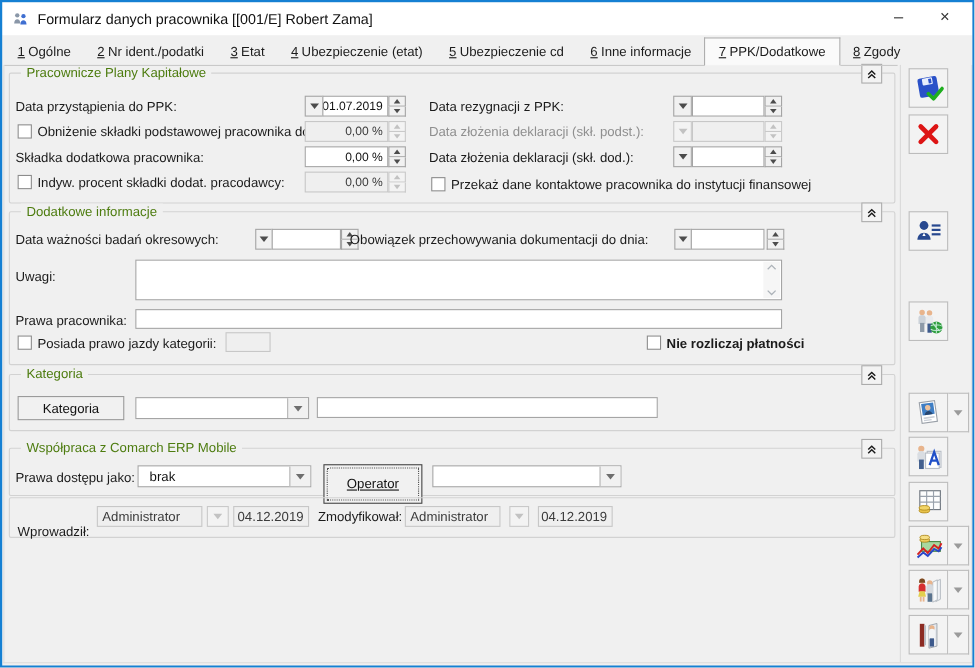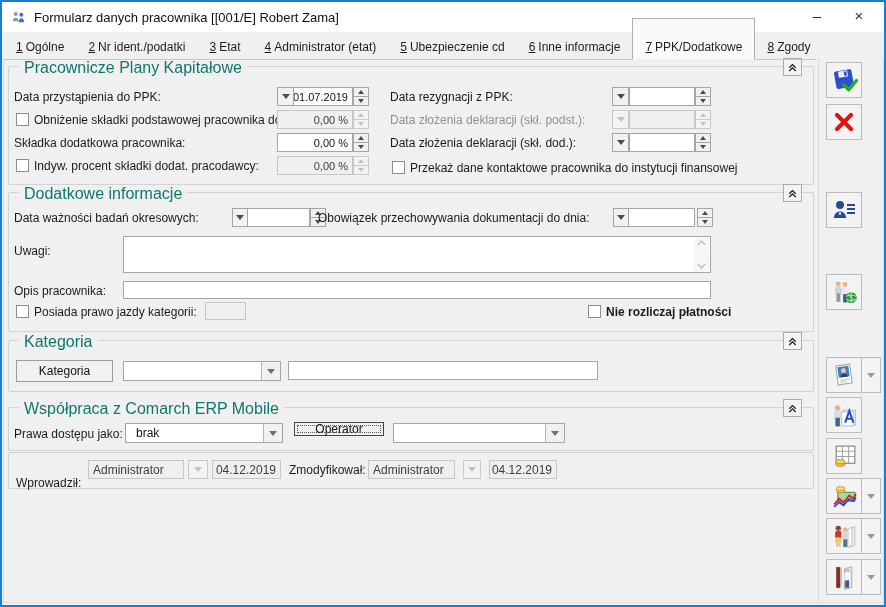--- a/index.html
+++ b/index.html
@@ -7,26 +7,26 @@
   .winborder{position:absolute;inset:0;border:2px solid #1580d3;pointer-events:none;z-index:50;}
   
   .titlebar{position:absolute;left:2px;top:2px;right:2px;height:30px;background:#ffffff;display:flex;align-items:center;}
   .titlebar .ticon{margin-left:9px;display:flex;align-items:center;}
   .title{margin-left:8px;font-size:13px;color:#111;}
   .caption-btn{position:absolute;top:2px;width:38px;height:27px;display:flex;align-items:center;justify-content:center;font-size:15px;color:#333;cursor:default;}
   
   .tabstrip{position:absolute;left:4px;top:33px;right:70px;height:26px;display:flex;align-items:flex-end;border-bottom:1px solid #c9c9c9;z-index:5;}
   .tab{padding:4px 12px 5px 12px;font-size:12px;color:#1c1c1c;white-space:nowrap;}
   .tab .tnum{text-decoration:underline;margin-right:3px;}
-  .tab.active{background:#fafafa;border:1px solid #aeaeae;border-bottom:1px solid #f2f2f2;margin-bottom:-1px;padding-top:21px;}
+  .tab.active{background:#fafafa;border:1px solid #aeaeae;border-bottom:1px solid #f2f2f2;margin-bottom:-1px;padding-top:5px;}
   .page{position:absolute;left:3px;top:59px;width:879px;height:543px;border:1px solid #dddddd;border-top:none;}
   .vsep{position:absolute;left:818px;top:59px;width:1px;height:543px;background:#d9d9d9;}
   
   .grp{position:absolute;border:1px solid #d2d2d2;border-radius:2px;}
-  .grp-title{position:absolute;top:-8px;left:10px;background:#f0f0f0;padding:0 5px;font-size:16px;color:#0f766e;white-space:nowrap;}
+  .grp-title{position:absolute;top:-8px;left:10px;background:#f0f0f0;padding:0 5px;font-size:12px;color:#4d7c0f;white-space:nowrap;}
   .collapse{position:absolute;top:-9px;right:11px;width:19px;height:18px;background:#f3f3f3;border:1px solid #ababab;display:flex;align-items:center;justify-content:center;box-sizing:border-box;}
   
   .lbl{position:absolute;font-size:12px;color:#1b1b1b;white-space:nowrap;}
   .lbl.dis{color:#8f8f8f;}
   .field{position:absolute;height:19px;background:#fff;border:1px solid #a5a5a5;box-sizing:border-box;font-size:11px;color:#111;display:flex;align-items:center;padding:0 4px;overflow:hidden;}
   .field.rt{justify-content:flex-end;}
   .field.dis{background:#efefef;border-color:#c7c7c7;color:#3c3c3c;}
   .dropbtn{position:absolute;width:17px;height:19px;background:#f1f1f1;border:1px solid #a5a5a5;box-sizing:border-box;display:flex;align-items:center;justify-content:center;}
   .dropbtn.dis{background:#f3f3f3;border-color:#c9c9c9;}
   .tri{width:0;height:0;border-left:4px solid transparent;border-right:4px solid transparent;border-top:5px solid #4c4c4c;}
@@ -74,21 +74,21 @@
       <span>–</span>
     </div>
   <div class="caption-btn" style="right:8px;">
       <span>×</span>
     </div>
 
   <div class="tabstrip">
     <div class="tab"><span class="tnum">1</span><span>Ogólne</span></div>
     <div class="tab"><span class="tnum">2</span><span>Nr ident./podatki</span></div>
     <div class="tab"><span class="tnum">3</span><span>Etat</span></div>
-    <div class="tab"><span class="tnum">4</span><span>Administrator (etat)</span></div>
+    <div class="tab"><span class="tnum">4</span><span>Ubezpieczenie (etat)</span></div>
     <div class="tab"><span class="tnum">5</span><span>Ubezpieczenie cd</span></div>
     <div class="tab"><span class="tnum">6</span><span>Inne informacje</span></div>
     <div class="tab active"><span class="tnum">7</span><span>PPK/Dodatkowe</span></div>
     <div class="tab"><span class="tnum">8</span><span>Zgody</span></div>
   </div>
   <div class="page"></div>
   <div class="vsep"></div>
 
   <div class="grp" style="left:8px;top:66px;width:804px;height:117px;">
     <span class="grp-title">Pracownicze Plany Kapitałowe</span>
@@ -232,21 +232,21 @@
   <div class="ta" style="left:123px;top:236px;width:588px;height:37px;">
     <div class="scol">
       <svg width="9" height="6" viewBox="0 0 10 6">
           <path d="M1 5 L5 1 L9 5" stroke="#adb3b9" stroke-width="1.3" fill="none"></path>
         </svg>
       <svg width="9" height="6" viewBox="0 0 10 6">
           <path d="M1 1 L5 5 L9 1" stroke="#adb3b9" stroke-width="1.3" fill="none"></path>
         </svg>
     </div>
   </div>
-  <div class="lbl" style="left:14px;top:284px;">Opis pracownika:</div>
+  <div class="lbl" style="left:14px;top:284px;">Prawa pracownika:</div>
   <div class="field" style="left:123px;top:281px;width:588px;height:18px;"></div>
 
   <div class="chk" style="left:16px;top:305px;"></div>
   <div class="lbl" style="left:34px;top:305px;">Posiada prawo jazdy kategorii:</div>
   <div class="field dis" style="left:205px;top:302px;width:41px;height:18px;"></div>
   <div class="chk" style="left:588px;top:305px;"></div>
   <div class="lbl" style="left:606px;top:305px;font-weight:bold;">Nie rozliczaj płatności</div>
 
   <div class="grp" style="left:8px;top:340px;width:804px;height:50px;">
     <span class="grp-title">Kategoria</span>
@@ -272,21 +272,21 @@
         </svg>
       </div>
   </div>
   <div class="lbl" style="left:14px;top:427px;">Prawa dostępu jako:</div>
   <div class="combo" style="left:125px;top:423px;width:158px;padding-left:10px;">
       <span>brak</span>
       <span class="carr">
         <span class="tri" style="border-top-color:#6e6e6e;"></span>
       </span>
     </div>
-  <div class="btn focused" style="left:294px;top:422px;width:90px;height:14px;">Operator</div>
+  <div class="btn focused" style="left:294px;top:422px;width:90px;height:36px;text-decoration:underline;">Operator</div>
   <div class="combo" style="left:393px;top:423px;width:172px;">
       <span class="carr">
         <span class="tri" style="border-top-color:#6e6e6e;"></span>
       </span>
     </div>
 
   <div class="footerbox"></div>
   <div class="lbl" style="left:16px;top:476px;">Wprowadził:</div>
   <div class="field dis" style="left:88px;top:460px;width:96px;font-size:12px;">Administrator</div>
   <div class="dropbtn dis" style="left:188px;top:460px;width:20px;">

